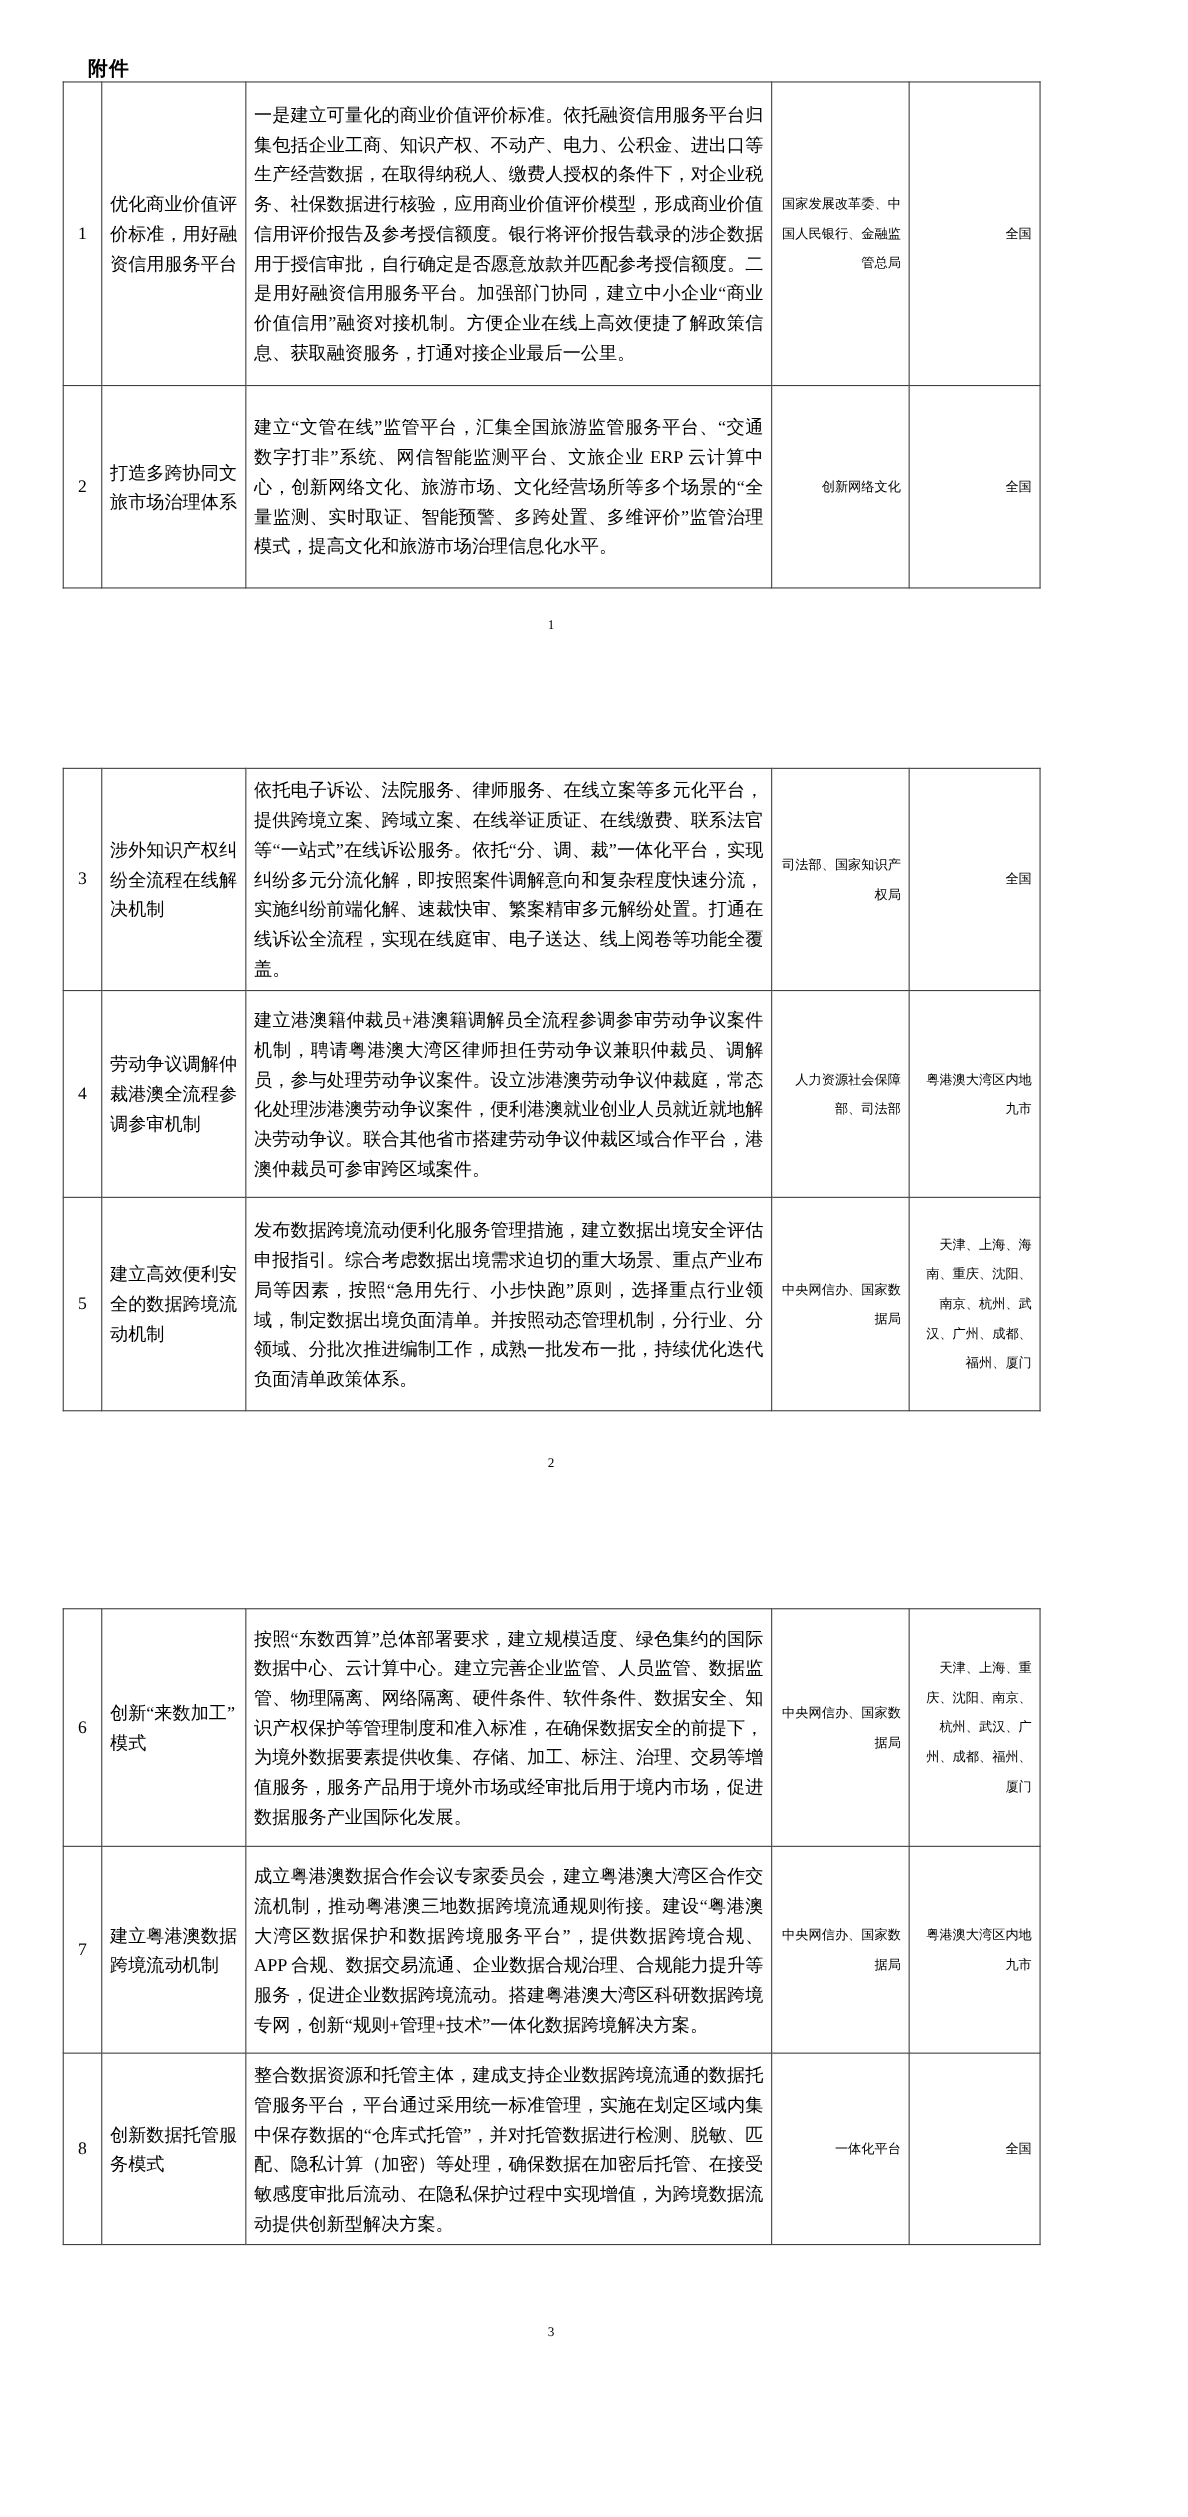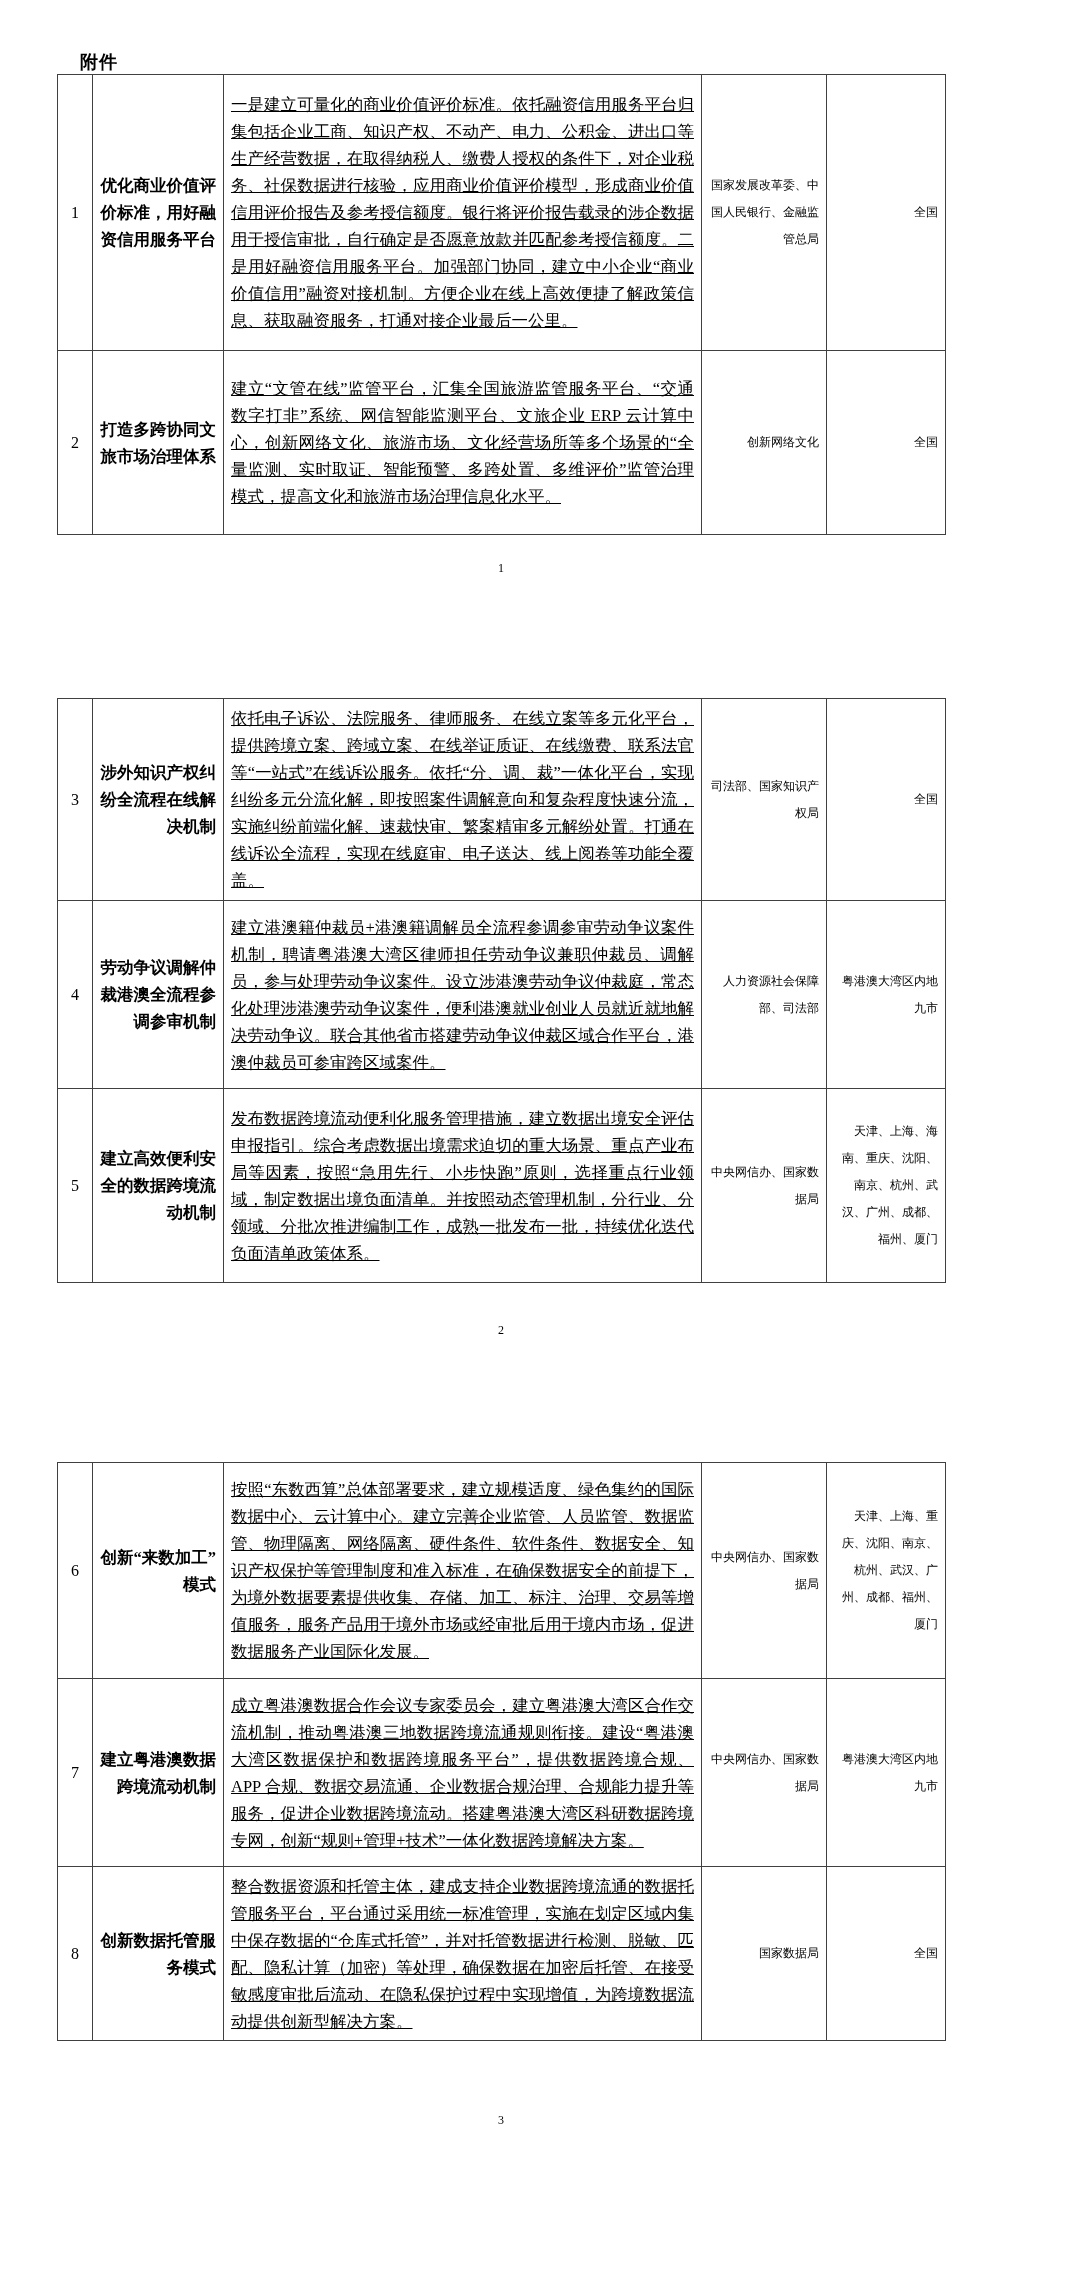--- a/index.html
+++ b/index.html
@@ -51,32 +51,31 @@
     text-align: center;
     height: 56px;
     letter-spacing: 2px;
   }
   td.no-cell {
     text-align: center;
     font-size: 16px;
     padding: 4px 2px;
   }
   td.item-cell {
-    text-align: right;
-    font-weight: bold;
+    text-align: left;
+    font-weight: normal;
     font-size: 16.5px;
     line-height: 27px;
     padding: 4px 6px;
   }
   td.content-cell {
     font-size: 16.5px;
     line-height: 27px;
     text-align: justify;
     padding: 8px 9px;
-    text-decoration: underline;
   }
   td.unit-cell, td.scope-cell {
     text-align: right;
     font-size: 12px;
     line-height: 27px;
     padding: 4px 6px;
   }
   .page-footer {
     width: 888px;
     margin-left: 57px;
@@ -187,20 +186,20 @@
       <td class="no-cell">7</td>
       <td class="item-cell">建立粤港澳数据跨境流动机制</td>
       <td class="content-cell">成立粤港澳数据合作会议专家委员会，建立粤港澳大湾区合作交流机制，推动粤港澳三地数据跨境流通规则衔接。建设“粤港澳大湾区数据保护和数据跨境服务平台”，提供数据跨境合规、APP 合规、数据交易流通、企业数据合规治理、合规能力提升等服务，促进企业数据跨境流动。搭建粤港澳大湾区科研数据跨境专网，创新“规则+管理+技术”一体化数据跨境解决方案。</td>
       <td class="unit-cell">中央网信办、国家数据局</td>
       <td class="scope-cell">粤港澳大湾区内地九市</td>
     </tr>
     <tr class="r8">
       <td class="no-cell">8</td>
       <td class="item-cell">创新数据托管服务模式</td>
       <td class="content-cell">整合数据资源和托管主体，建成支持企业数据跨境流通的数据托管服务平台，平台通过采用统一标准管理，实施在划定区域内集中保存数据的“仓库式托管”，并对托管数据进行检测、脱敏、匹配、隐私计算（加密）等处理，确保数据在加密后托管、在接受敏感度审批后流动、在隐私保护过程中实现增值，为跨境数据流动提供创新型解决方案。</td>
-      <td class="unit-cell">国家数据局</td>
+      <td class="unit-cell">一体化平台</td>
       <td class="scope-cell">全国</td>
     </tr>
   </tbody>
     </table>
   <div class="page-footer footer-3">3</div>
 
 </div>
 
 </body></html>

